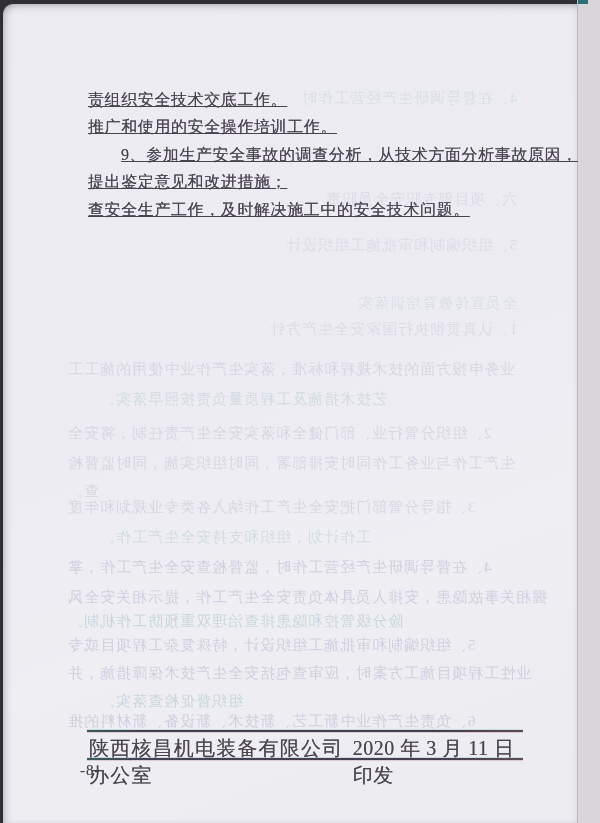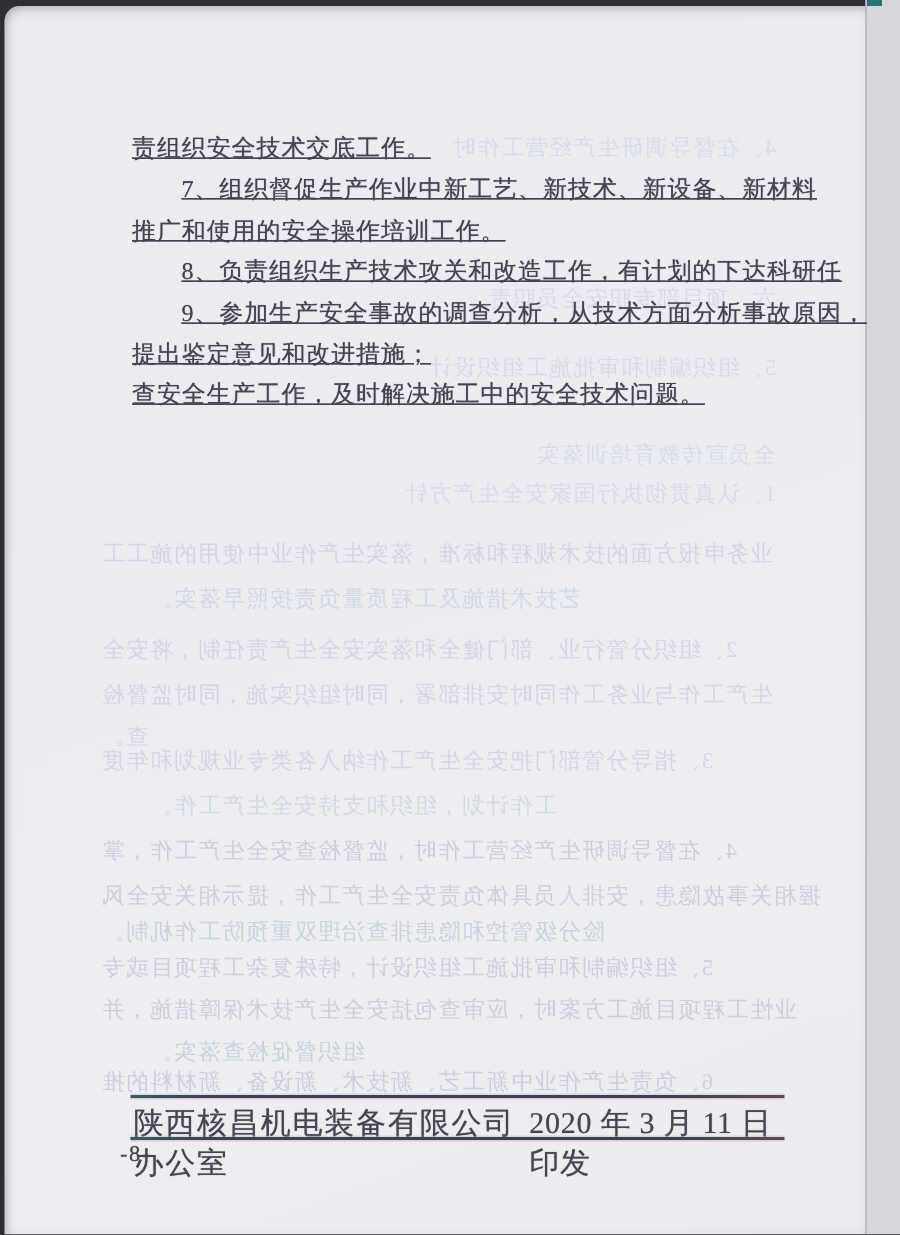--- a/index.html
+++ b/index.html
@@ -108,23 +108,21 @@
   <div class="ghost dk bl12">4、在督导调研生产经营工作时，监督检查安全生产工作，掌</div>
   <div class="ghost dk bl13">握相关事故隐患，安排人员具体负责安全生产工作，提示相关安全风</div>
   <div class="ghost teal dk bl14">险分级管控和隐患排查治理双重预防工作机制。</div>
   <div class="ghost dk bl15">5、组织编制和审批施工组织设计，特殊复杂工程项目或专</div>
   <div class="ghost dk bl16">业性工程项目施工方案时，应审查包括安全生产技术保障措施，并</div>
   <div class="ghost teal dk bl17">组织督促检查落实。</div>
   <div class="ghost dk bl18">6、负责生产作业中新工艺、新技术、新设备、新材料的推</div>
 
   <div class="body-text">
     <div class="line">责组织安全技术交底工作。</div>
-    <div class="line indent">7、组织督促生产作业中新工艺、新技术、新设备、新材料</div>
     <div class="line">推广和使用的安全操作培训工作。</div>
-    <div class="line indent">8、负责组织生产技术攻关和改造工作，有计划的下达科研任</div>
     <div class="line indent">9、参加生产安全事故的调查分析，从技术方面分析事故原因，</div>
     <div class="line">提出鉴定意见和改进措施；</div>
     <div class="line">查安全生产工作，及时解决施工中的安全技术问题。</div>
   </div>
 
   <div class="rule rule-top"></div>
   <div class="footer-row">
     <span class="footer-office">陕西核昌机电装备有限公司办公室</span>
     <span class="footer-date">2020 年 3 月 11 日印发</span>
   </div>

